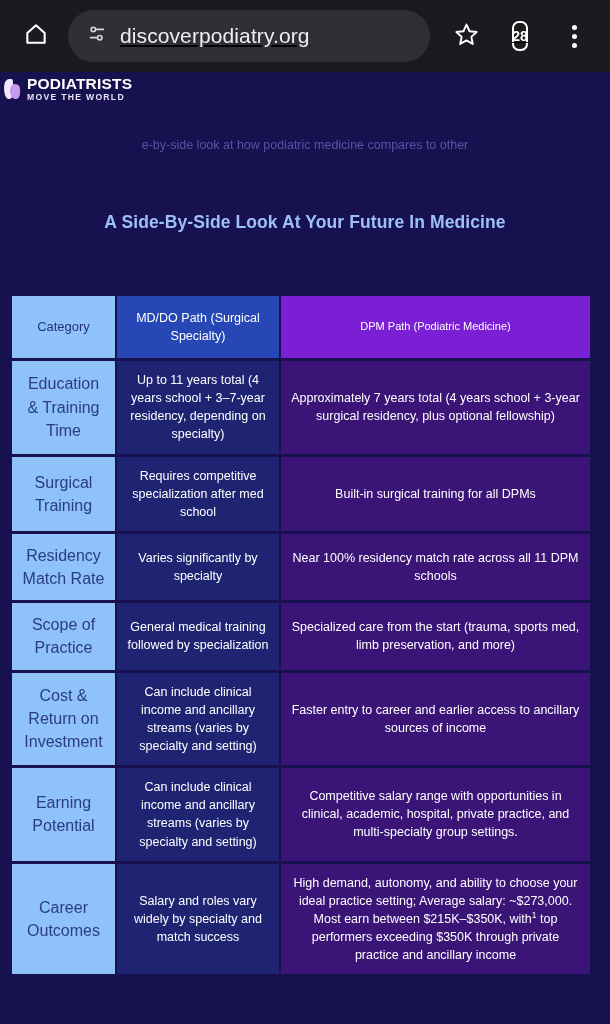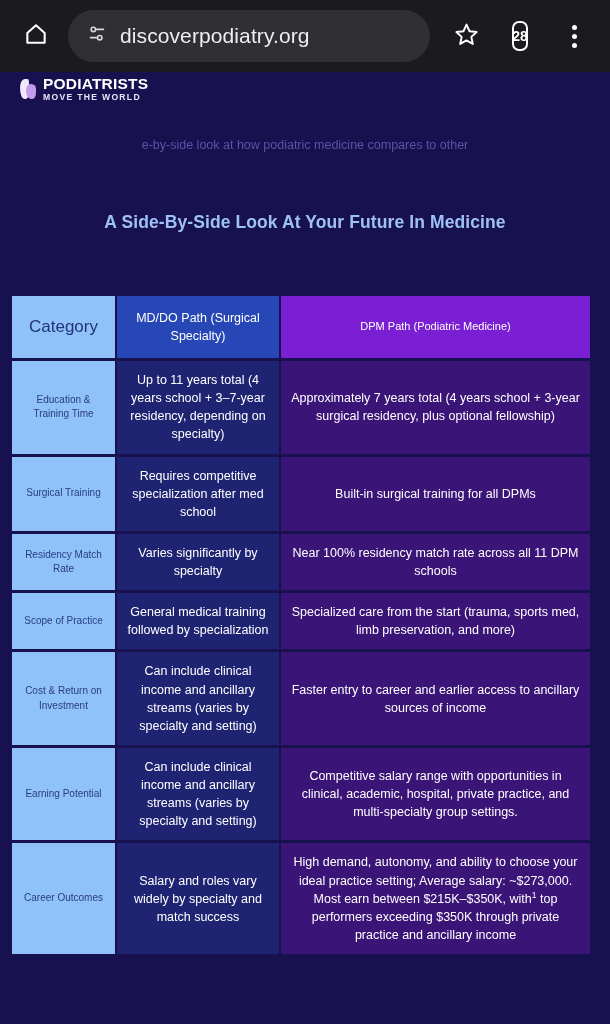--- a/index.html
+++ b/index.html
@@ -17,20 +17,21 @@
 
   
   .browser-bar {
     position: relative;
     height: 72px;
     background: #1b1b1f;
     display: flex;
     align-items: center;
     padding: 0 14px;
     gap: 10px;
+    text-decoration: underline;
   }
 
   .chrome-icon-btn {
     width: 44px;
     height: 44px;
     flex: 0 0 44px;
     display: flex;
     align-items: center;
     justify-content: center;
     color: #ffffff;
@@ -109,21 +110,21 @@
 
   
   .site-header {
     position: absolute;
     top: 0;
     left: 0;
     right: 0;
     height: 34px;
     display: flex;
     align-items: center;
-    padding: 0 20px;
+    padding: 0 4px;
     z-index: 5;
     gap: 48px;
   }
 
   .brand {
     display: flex;
     align-items: center;
     gap: 7px;
   }
 
@@ -241,40 +242,40 @@
   }
 
   col.c-cat { width: 103px; }
   col.c-md  { width: 162px; }
   col.c-dpm { width: 309px; }
 
   
   th.h-cat {
     background: #8ec2f8;
     color: #23347a;
-    font-size: 17px;
+    font-size: 13px;
     height: 62px;
   }
   th.h-md {
     background: #2647b5;
     color: #ffffff;
     font-size: 12.5px;
     margin-top: 24px;
   }
   th.h-dpm {
     background: #7b1fd4;
     color: #ffffff;
     font-size: 11px;
   }
 
   
   td.cat {
     background: #8ec2f8;
     color: #2c3c82;
-    font-size: 10px;
+    font-size: 16px;
     margin-left: 31px;
   }
   td.md {
     background: #1e2472;
     color: #ffffff;
     font-size: 12.5px;
   }
   td.dpm {
     background: #3b1478;
     color: #ffffff;

